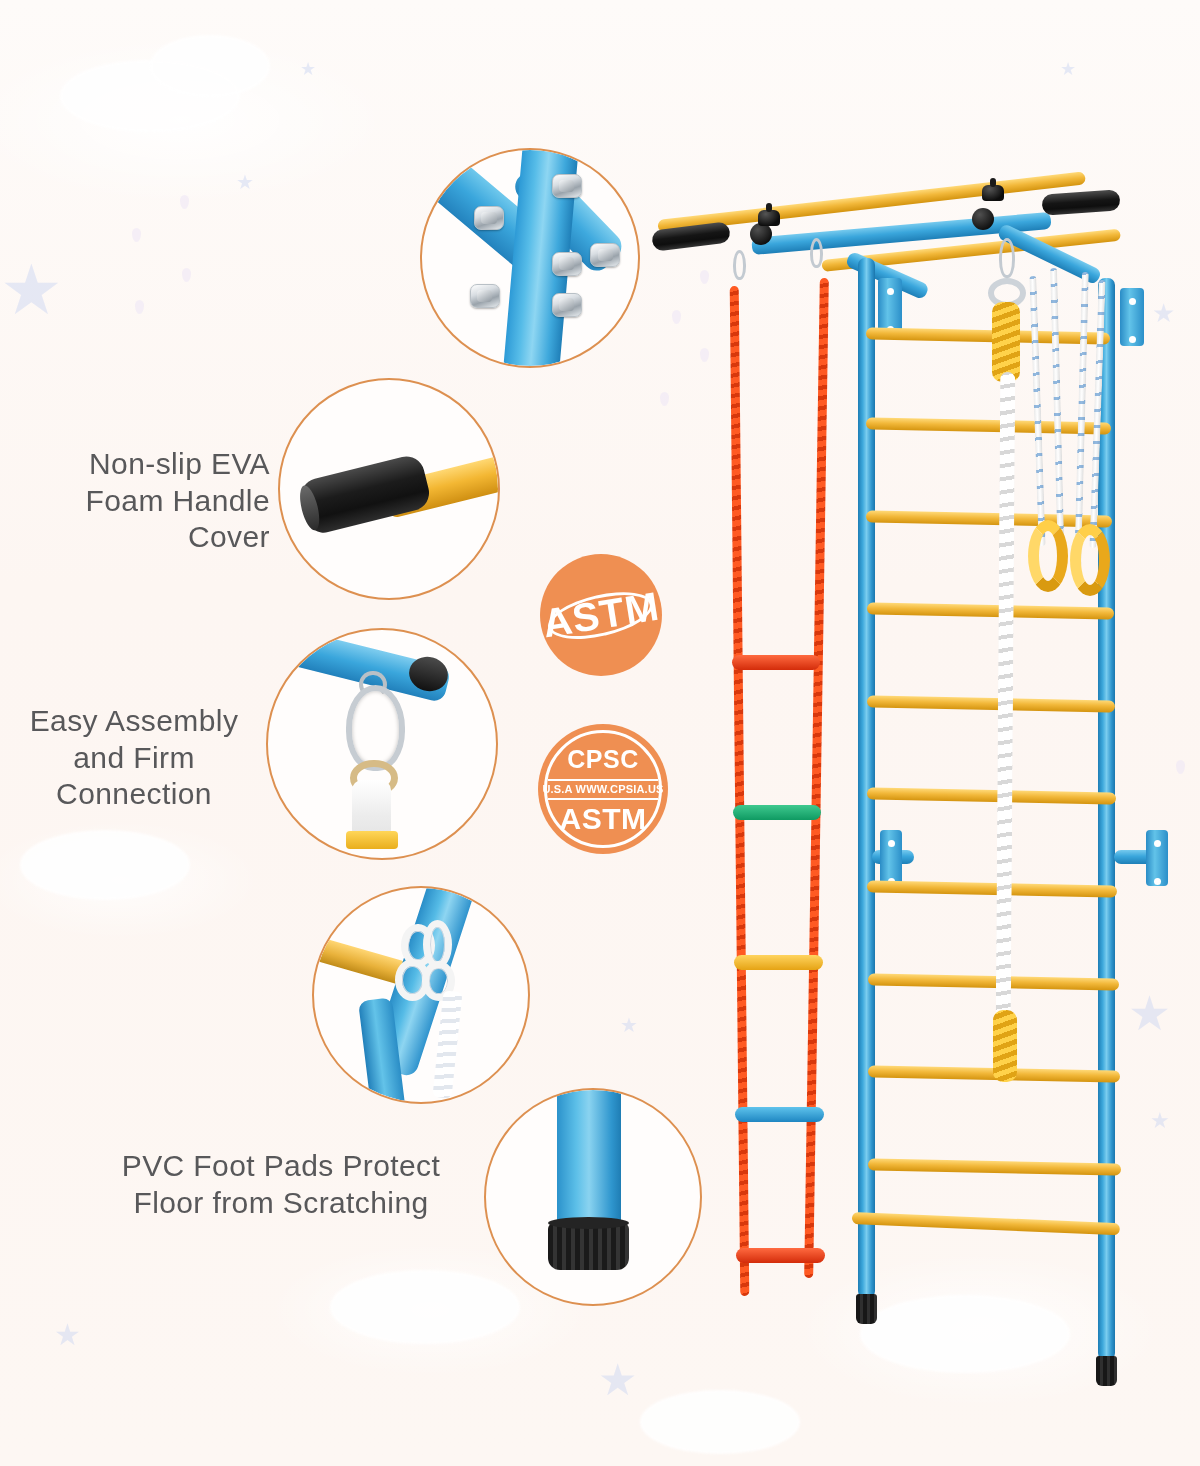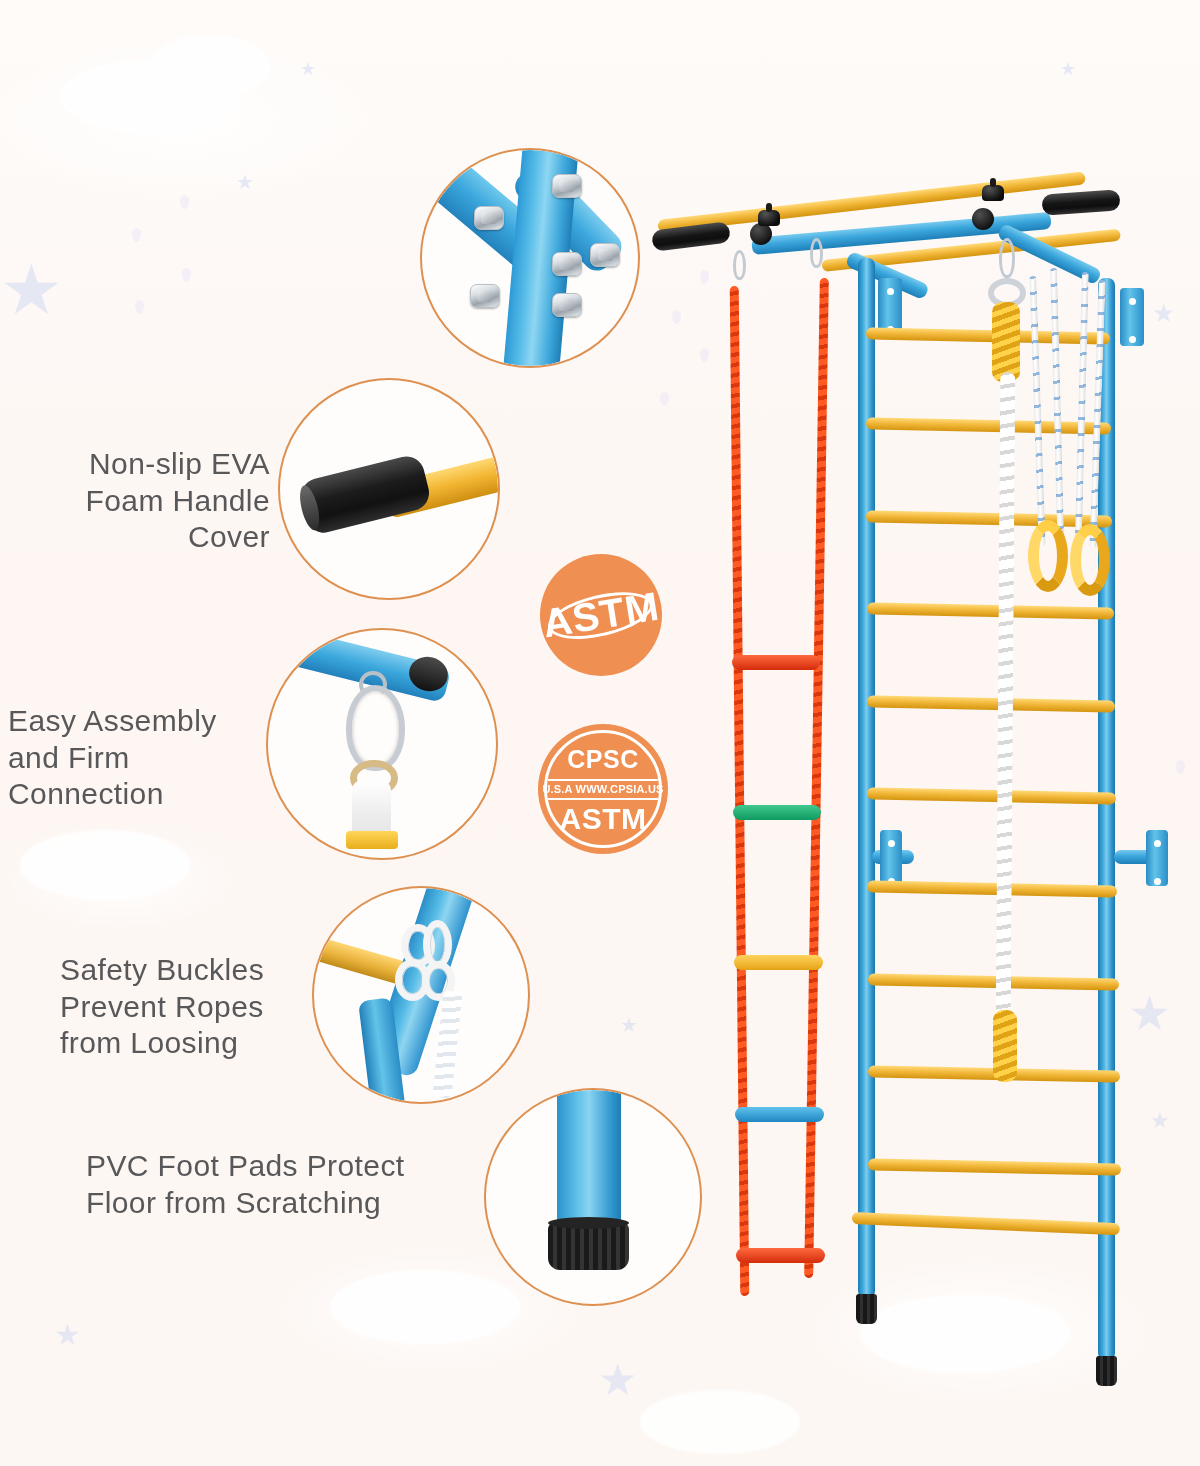--- a/index.html
+++ b/index.html
@@ -54,21 +54,21 @@
   .feat-text {
     position: absolute;
     color: #58585a;
     font-size: 30px;
     line-height: 1.22;
     letter-spacing: .4px;
     font-weight: 400;
     white-space: pre-line;
   }
   .feat-text.align-right { text-align: right; }
-  .feat-text.align-center { text-align: left; }
+  .feat-text.align-center { text-align: center; }
 
   
   .bubble {
     position: absolute;
     border-radius: 50%;
     border: 2px solid #dd9050;
     overflow: hidden;
     background: #fffdfc;
   }
   .bubble-inner {
@@ -519,23 +519,20 @@
       <div class="b3-tube"></div>
       <div class="b3-cap"></div>
       <div class="b3-hook"></div>
       <div class="b3-carab"></div>
       <div class="b3-ring"></div>
       <div class="b3-rope"></div>
       <div class="b3-yellow"></div>
     </div>
   </div>
 
-  <div class="feat-text align-center" style="left:60px; top:952px; width:256px;">Safety Buckles
-Prevent Ropes
-from Loosing</div>
 
   <div class="bubble" style="left:312px; top:886px; width:218px; height:218px;">
     <div class="bubble-inner">
       <div class="b4-ytube"></div>
       <div class="b4-btube"></div>
       <div class="b4-btube2"></div>
       <div class="b4-knot">
         <span style="left:14%; top:6%;  width:46%; height:46%;"></span>
         <span style="left:44%; top:2%;  width:40%; height:52%;"></span>
         <span style="left:6%;  top:44%; width:48%; height:44%;"></span>

